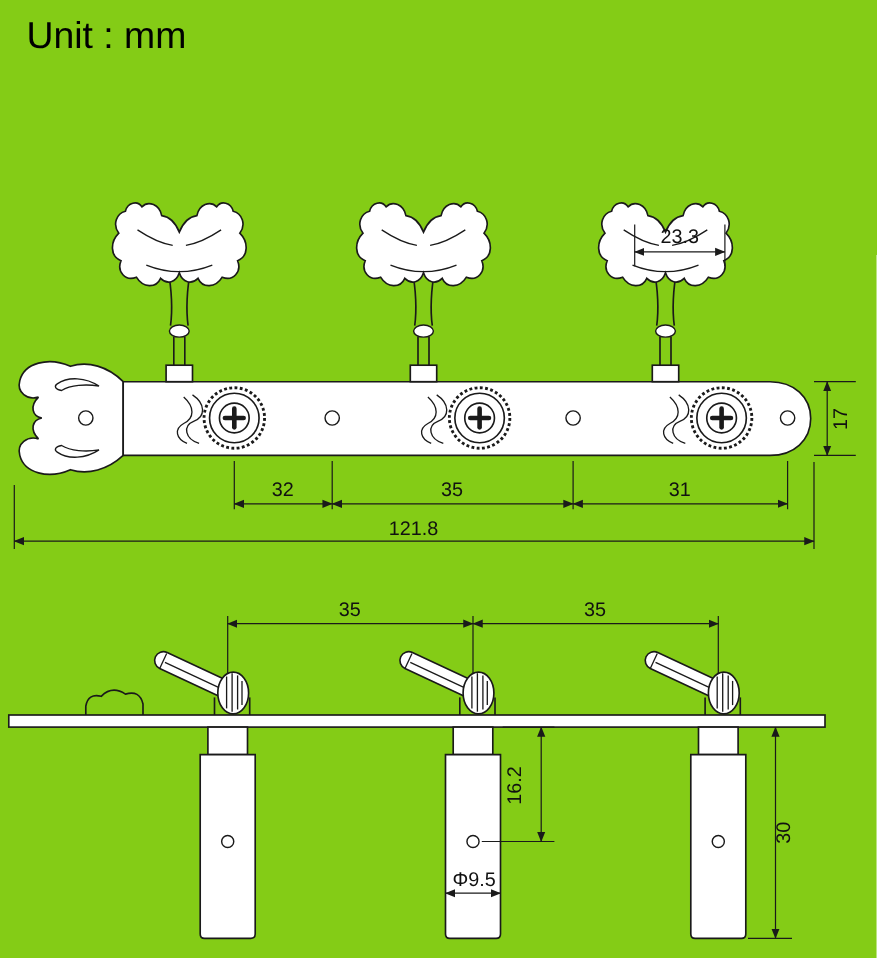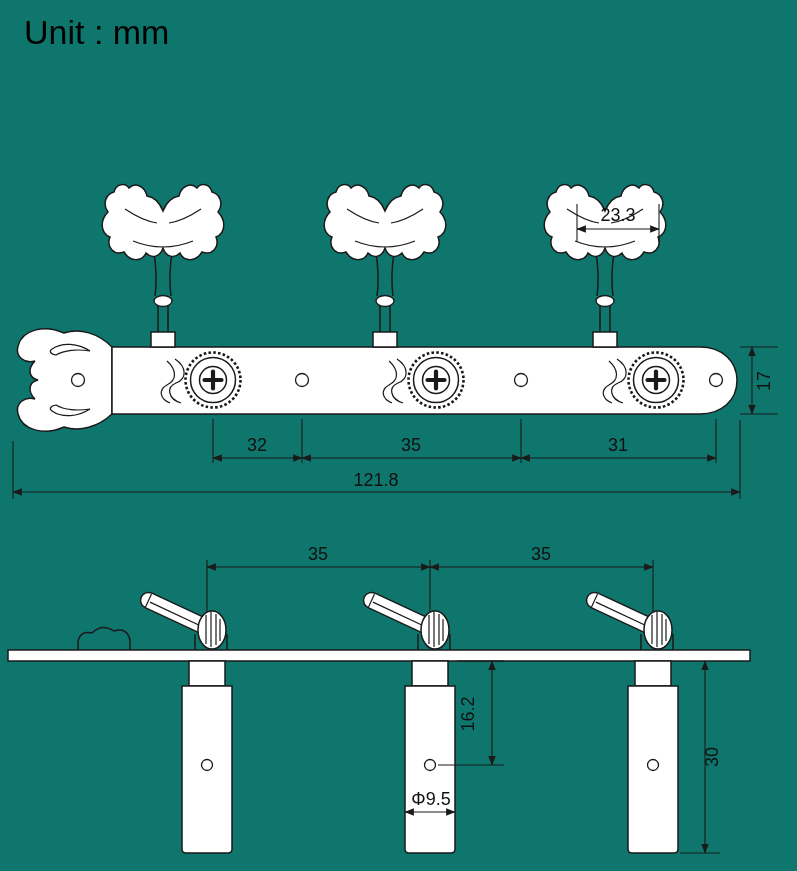--- a/index.html
+++ b/index.html
@@ -1,16 +1,16 @@
 <!DOCTYPE html>
 <html><head>
 <meta charset="utf-8">
 <style>
   html,body{margin:0;padding:0;background:#ffffff;}
-  .page{width:797px;height:871px;position:relative;background:#0f766e;overflow:hidden;}
+  .page{width:797px;height:871px;position:relative;background:#84cc16;overflow:hidden;}
   svg{display:block;}
   .outline{fill:#ffffff;stroke:#1a1a1a;stroke-width:1.5;}
   .outline-thin{fill:#ffffff;stroke:#1a1a1a;stroke-width:1.3;}
   .ln{fill:none;stroke:#1a1a1a;stroke-width:1.5;}
   .ln-thin{fill:none;stroke:#1a1a1a;stroke-width:1.2;}
   .dim{fill:none;stroke:#1a1a1a;stroke-width:1.1;}
   .knurl{fill:#ffffff;stroke:#1a1a1a;stroke-width:2.6;stroke-dasharray:2.6 2.2;}
   .cross{stroke:#1a1a1a;stroke-width:4.2;stroke-linecap:round;}
   .dim-text{font:18px "Liberation Sans", sans-serif;fill:#111;}
   .title-text{font:34px "Liberation Sans", sans-serif;fill:#000;}

